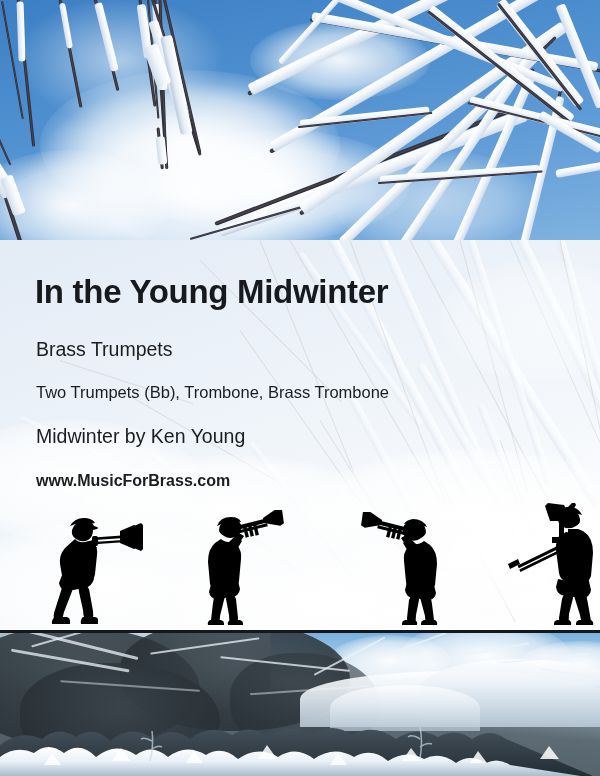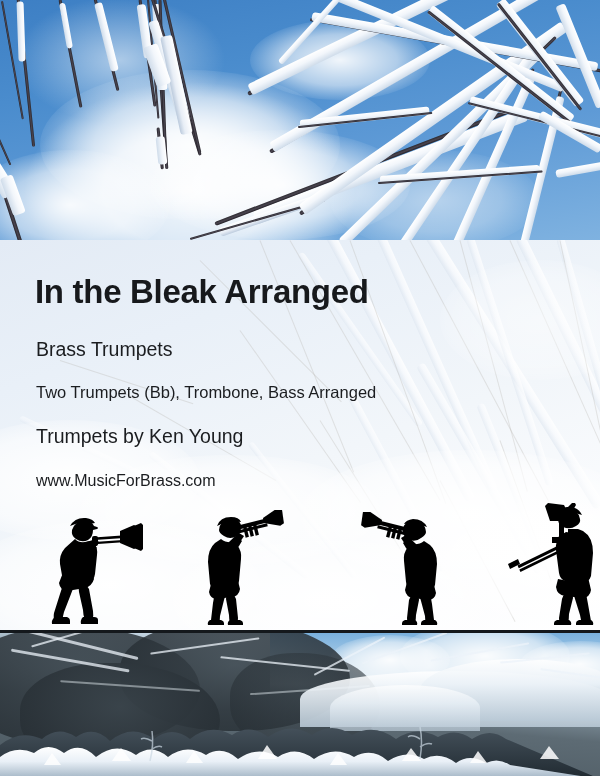--- a/index.html
+++ b/index.html
@@ -108,21 +108,21 @@
     left: 1px; top: 185px;
     font-size: 19.5px;
     font-weight: normal;
     color: #1b1d20;
     white-space: nowrap;
   }
   .website {
     position: absolute;
     left: 1px; top: 232px;
     font-size: 16px;
-    font-weight: normal;
+    font-weight: bold;
     color: #1b1d20;
     white-space: nowrap;
   }
 
   
   .players {
     position: absolute;
     left: 0; top: 0;
     width: 600px; height: 390px;
     z-index: 7;
@@ -288,24 +288,24 @@
 
     <div class="snowpile" style="left:-60px;  top:180px; width:260px; height:120px;"></div>
     <div class="snowpile" style="left:80px;   top:215px; width:300px; height:110px;"></div>
     <div class="snowpile" style="left:300px;  top:210px; width:340px; height:130px;"></div>
     <div class="snowpile" style="left:430px;  top:260px; width:240px; height:120px;"></div>
     <div class="snowpile" style="left:-40px;  top:280px; width:300px; height:130px;"></div>
     <div class="snowpile" style="left:170px;  top:300px; width:320px; height:120px;"></div>
     <div class="snowpile" style="left:440px;  top:20px;  width:200px; height:120px; opacity:.5;"></div>
 
     <div class="text-block">
-      <div class="title">In the Bleak Arranged</div>
+      <div class="title">In the Young Midwinter</div>
       <div class="ensemble">Brass Trumpets</div>
-      <div class="instrumentation">Two Trumpets (Bb), Trombone, Bass Arranged</div>
-      <div class="arranger">Trumpets by Ken Young</div>
+      <div class="instrumentation">Two Trumpets (Bb), Trombone, Brass Trombone</div>
+      <div class="arranger">Midwinter by Ken Young</div>
       <div class="website">www.MusicForBrass.com</div>
     </div>
 
     <div class="players">
 
       <div class="player" style="left:42px;">
         <svg width="118" height="112" viewBox="0 0 118 112" xmlns="http://www.w3.org/2000/svg">
           <g fill="#000000">
 
             <rect x="52" y="24.5" width="38" height="2.6" transform="rotate(-4 52 24.5)"></rect>

